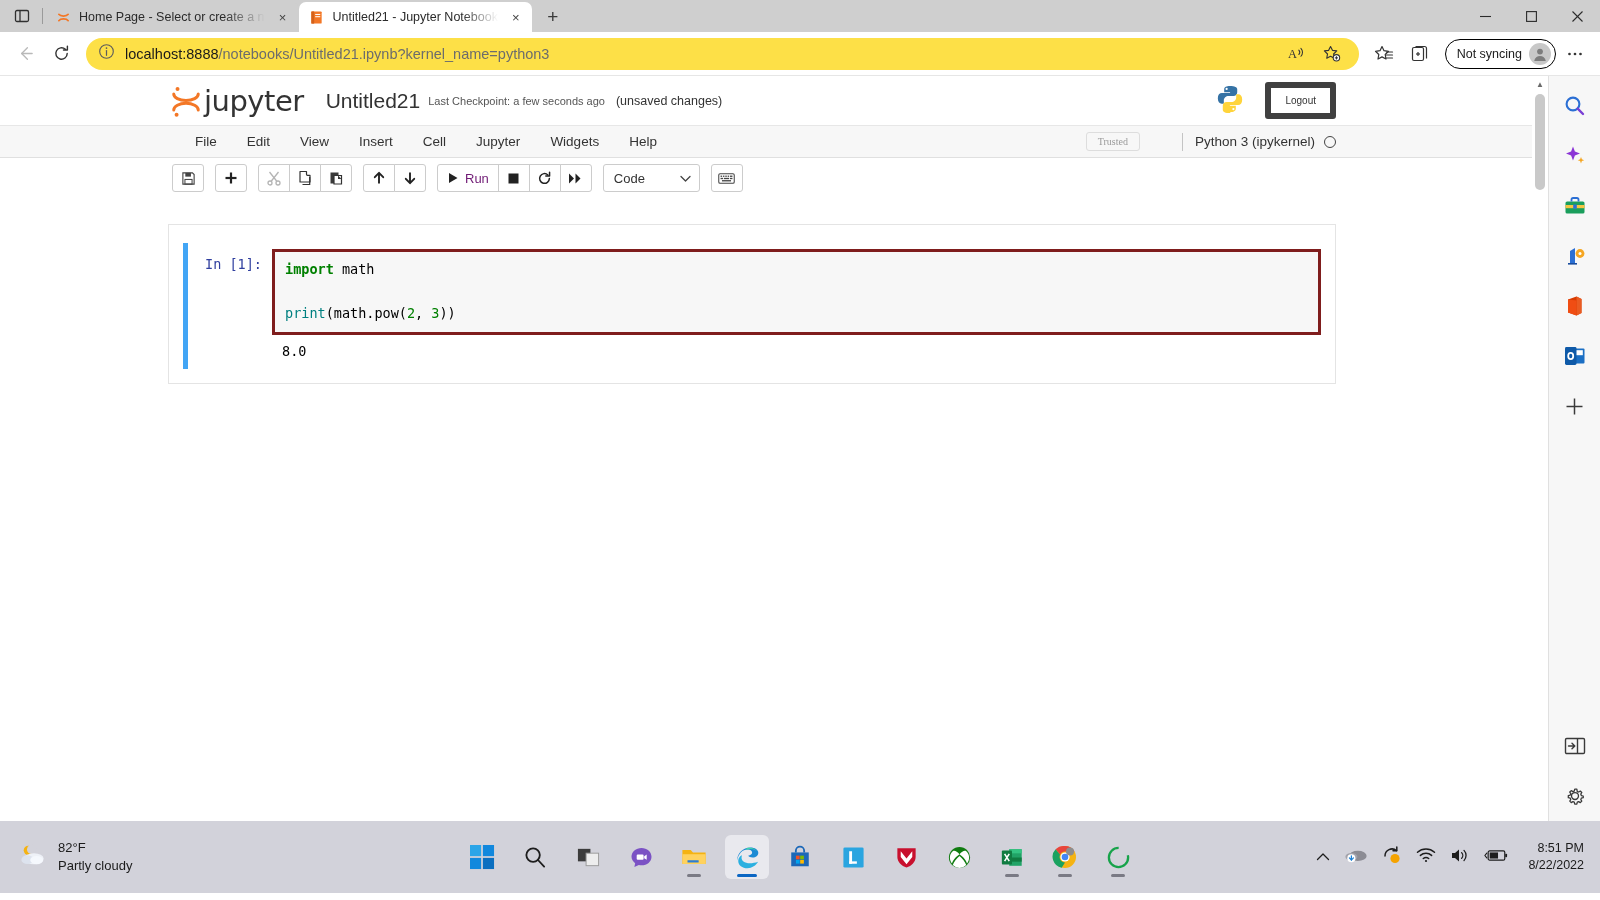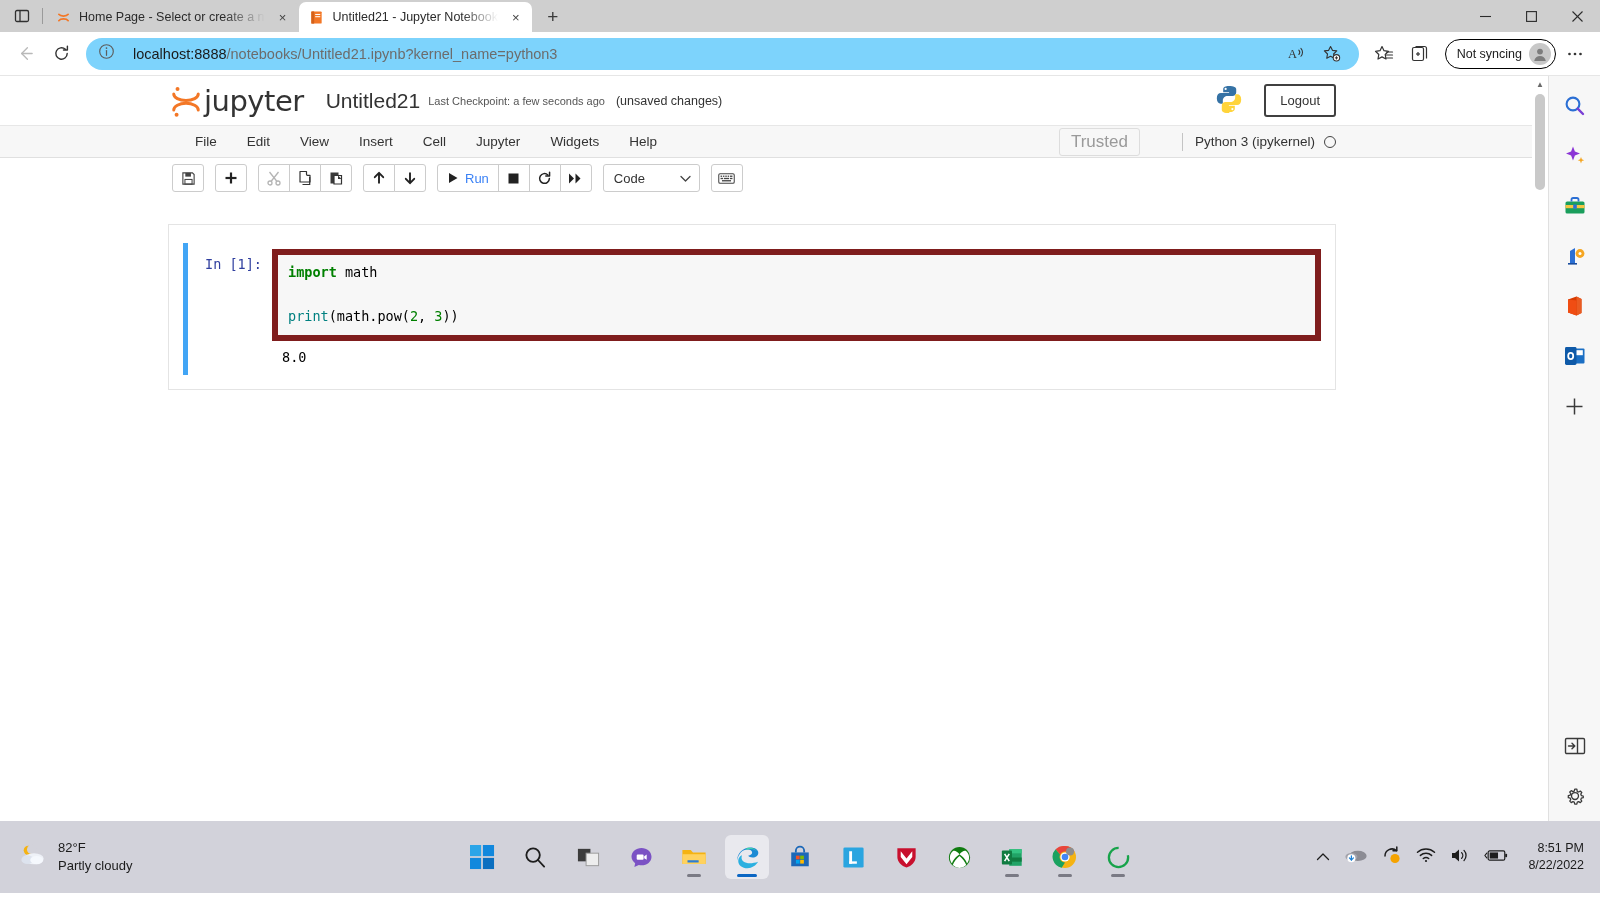--- a/index.html
+++ b/index.html
@@ -63,22 +63,22 @@
   }
   .nav-icon-btn {
     width: 34px; height: 34px; border-radius: 5px;
     display: flex; align-items: center; justify-content: center;
     color: #4a4a4a; flex: 0 0 auto;
   }
   .nav-icon-btn.disabled { color: #b9b9b9; }
 
   .omnibox {
     flex: 1 1 auto; height: 32px; margin: 0 6px;
-    background: #7dd3fc; border-radius: 16px;
-    display: flex; align-items: center; gap: 18px;
+    background: #fde047; border-radius: 16px;
+    display: flex; align-items: center; gap: 10px;
     padding: 0 10px 0 12px; position: relative;
   }
   .omnibox-url {
     font-size: 14.5px; color: #1a1a1a; white-space: nowrap;
     flex: 1 1 auto; overflow: hidden;
   }
   .omnibox-url .dim { color: #6c6c6c; }
   .omnibox-right { display: flex; align-items: center; gap: 2px; }
 
   .profile-pill {
@@ -130,37 +130,37 @@
     font-family: "DejaVu Sans", sans-serif; font-weight: 400;
   }
   .jp-nbtitle {
     font-size: 21px; color: #333; margin-left: 22px;
     font-family: "Liberation Sans", sans-serif;
   }
   .jp-checkpoint { font-size: 11px; color: #555; margin-left: 8px; }
   .jp-unsaved { font-size: 12.5px; color: #333; margin-left: 11px; }
   .jp-header-right { margin-left: auto; display: flex; align-items: center; gap: 20px; padding-right: 196px; }
   .jp-logout {
-    border: 2px solid #404040; border-radius: 3px; background: #fff;
-    font-size: 13px; color: #333; padding: 7px 14px;
+    border: 6px solid #404040; border-radius: 3px; background: #fff;
+    font-size: 10px; color: #333; padding: 7px 14px;
     font-family: "Liberation Sans", sans-serif;
   }
 
   .jp-menubar {
     height: 32px; background: #f7f7f7; border-bottom: 1px solid #e0e0e0;
     display: flex; align-items: center; padding-left: 180px;
   }
   .jp-menu-item {
     font-size: 13.5px; color: #333; padding: 6px 15px;
     font-family: "Liberation Sans", sans-serif;
   }
   .jp-menubar-right { margin-left: auto; display: flex; align-items: center; gap: 0; padding-right: 196px; }
   .jp-trusted {
-    font-size: 17px; color: #9a9a9a; border: 1px solid #ddd;
-    border-radius: 3px; padding: 3px 11px; background: #f7f7f7;
+    font-size: 10px; color: #9a9a9a; border: 1px solid #ddd;
+    border-radius: 3px; padding: 3px 11px; background: #f7f7f7; font-family: Liberation Serif, serif;
   }
   .jp-kernel-sep { width: 1px; height: 18px; background: #c4c4c4; margin: 0 12px 0 42px; }
   .jp-kernel-name { font-size: 13.5px; color: #333; }
   .jp-kernel-ind {
     width: 12px; height: 12px; border: 1.6px solid #444; border-radius: 50%;
     margin-left: 9px;
   }
 
   .jp-toolbar {
     height: 40px; background: #fff; display: flex; align-items: center;
@@ -168,21 +168,21 @@
   }
   .tb-group { display: flex; margin-right: 11px; }
   .tb-btn {
     min-width: 32px; height: 28px; border: 1px solid #cccccc;
     background: #fff; display: flex; align-items: center; justify-content: center;
     margin-left: -1px; color: #333;
   }
   .tb-group .tb-btn:first-child { margin-left: 0; border-radius: 3px 0 0 3px; }
   .tb-group .tb-btn:last-child { border-radius: 0 3px 3px 0; }
   .tb-group .tb-btn:only-child { border-radius: 3px; }
-  .tb-btn.wide { padding: 0 9px; gap: 6px; font-size: 13px; color: #3b82f6; }
+  .tb-btn.wide { padding: 0 9px; gap: 6px; font-size: 13px; color: #701a75; }
   .tb-btn.dim { color: #b4b4b4; }
   .tb-select {
     height: 28px; width: 97px; border: 1px solid #cccccc; border-radius: 3px;
     background: #fff; display: flex; align-items: center; justify-content: space-between;
     padding: 0 8px 0 10px; font-size: 13px; color: #333; margin-right: 11px;
   }
 
   .jp-body { padding: 26px 0 0 168px; }
   .jp-notebook-panel {
     width: 1168px; background: #fff;
@@ -194,21 +194,21 @@
     display: flex; padding: 6px 0 8px 0; align-items: flex-end;
   }
   .jp-cell-inner { flex: 1 1 auto; }
   .jp-row { display: flex; align-items: flex-start; }
   .jp-prompt {
     width: 84px; flex: 0 0 84px; text-align: right; padding-right: 10px;
     font-family: "DejaVu Sans Mono", monospace; font-size: 13.5px;
     color: #303f9f; padding-top: 7px;
   }
   .jp-input {
-    flex: 1 1 auto; background: #f7f7f7; border: 6px solid #7f1d1d;
+    flex: 1 1 auto; background: #f7f7f7; border: 3px solid #7f1d1d;
     padding: 7px 10px; line-height: 1.62;
     font-family: "DejaVu Sans Mono", monospace; font-size: 13.5px;
     color: #000; min-height: 62px;
   }
   .jp-code-line { white-space: pre; }
   .kw { color: #008000; font-weight: bold; }
   .fn { color: #008080; }
   .num { color: #008000; }
   .jp-output {
     padding: 8px 10px 2px 10px;

